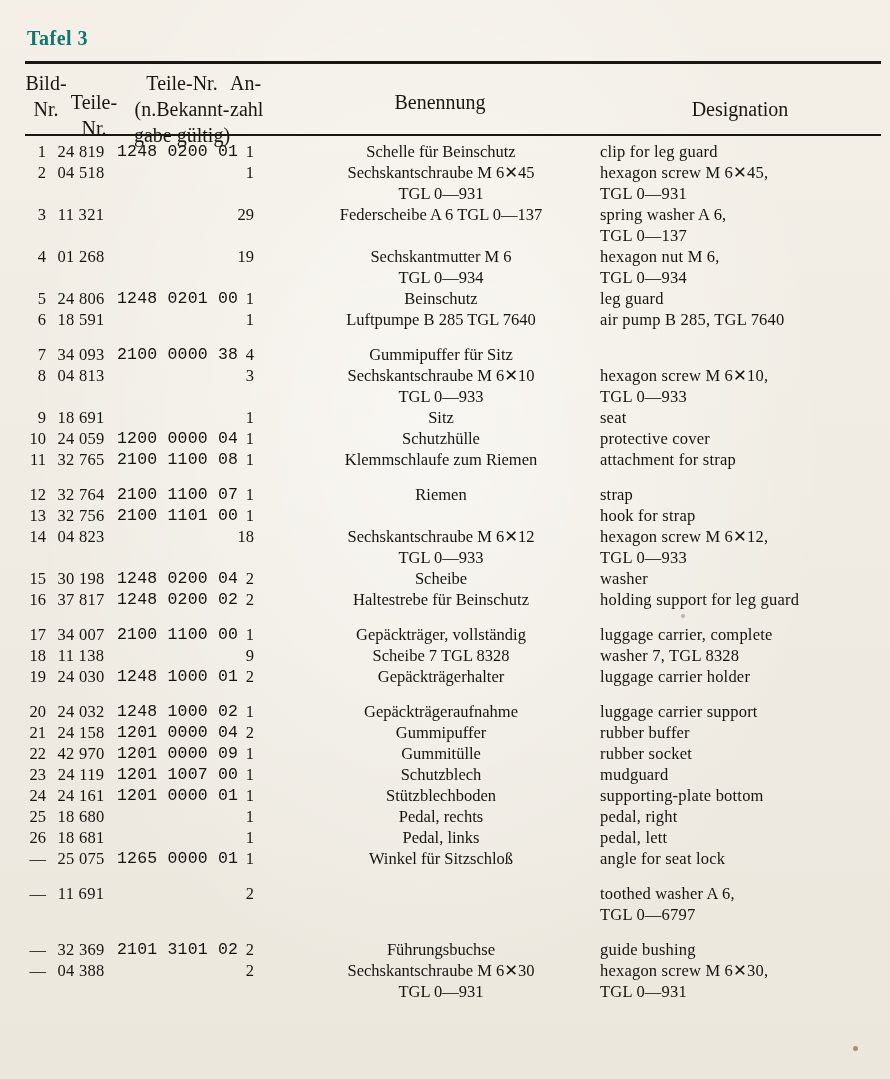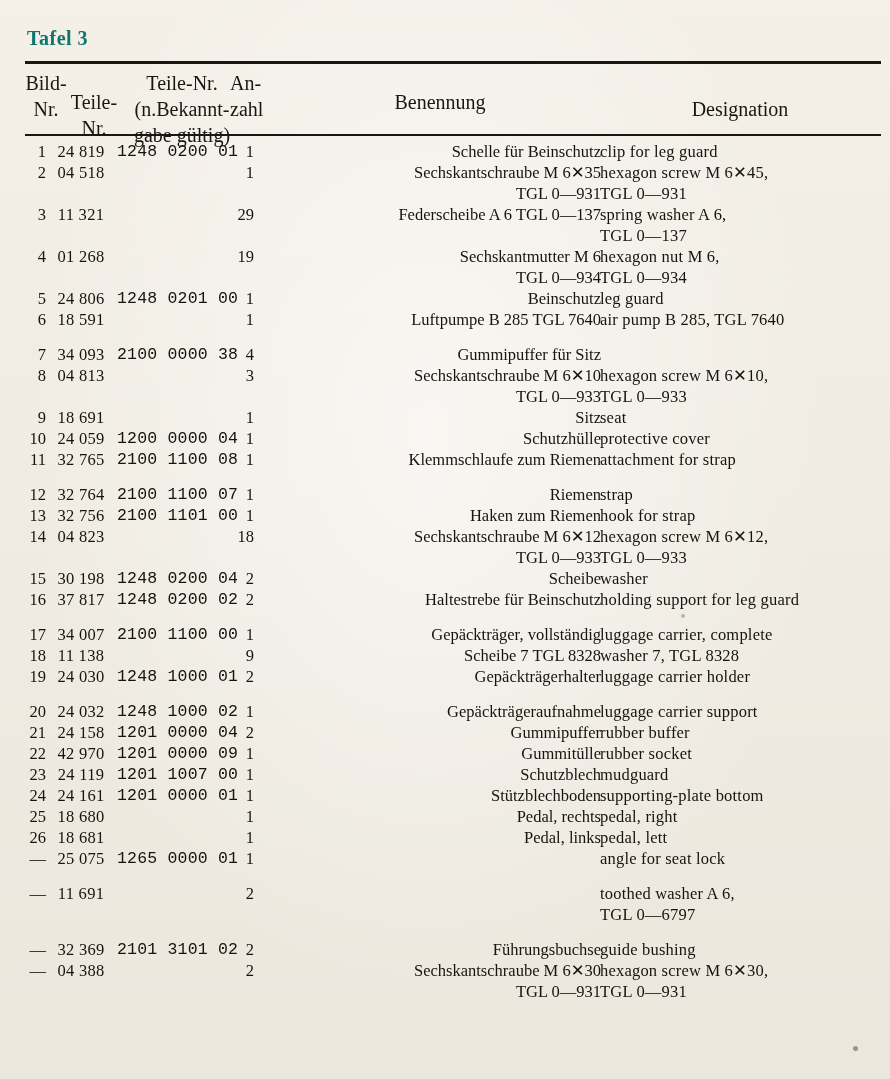--- a/index.html
+++ b/index.html
@@ -118,21 +118,21 @@
     font-family: Liberation Mono, monospace;
   }
   .c-anzahl {
     left: 210px;
     width: 44px;
     text-align: right;
   }
   .c-benennung {
     left: 281px;
     width: 320px;
-    text-align: right;
+    text-align: center;
   }
   .c-designation {
     left: 600px;
     width: 290px;
     text-align: left;
     letter-spacing: 0.2px;
   }
   
   .c-benennung.sub { left: 281px; }
   .c-designation.sub { left: 600px; }
@@ -180,21 +180,21 @@
           <div class="c c-teilnr">1248 0200 01</div>
           <div class="c c-anzahl">1</div>
           <div class="c c-benennung">Schelle für Beinschutz</div>
           <div class="c c-designation">clip for leg guard</div>
         </div>
         <div class="row">
           <div class="c c-bild">2</div>
           <div class="c c-teile">04 518</div>
           <div class="c c-teilnr"></div>
           <div class="c c-anzahl">1</div>
-          <div class="c c-benennung">Sechskantschraube M 6✕35</div>
+          <div class="c c-benennung">Sechskantschraube M 6✕45</div>
           <div class="c c-designation">hexagon screw M 6✕45,</div>
         </div>
         <div class="row cont">
           <div class="c c-benennung sub">TGL 0—931</div>
           <div class="c c-designation sub">TGL 0—931</div>
         </div>
         <div class="row">
           <div class="c c-bild">3</div>
           <div class="c c-teile">11 321</div>
           <div class="c c-teilnr"></div>
@@ -287,21 +287,20 @@
           <div class="c c-teilnr">2100 1100 07</div>
           <div class="c c-anzahl">1</div>
           <div class="c c-benennung">Riemen</div>
           <div class="c c-designation">strap</div>
         </div>
         <div class="row">
           <div class="c c-bild">13</div>
           <div class="c c-teile">32 756</div>
           <div class="c c-teilnr">2100 1101 00</div>
           <div class="c c-anzahl">1</div>
-          <div class="c c-benennung">Haken zum Riemen</div>
           <div class="c c-designation">hook for strap</div>
         </div>
         <div class="row">
           <div class="c c-bild">14</div>
           <div class="c c-teile">04 823</div>
           <div class="c c-teilnr"></div>
           <div class="c c-anzahl">18</div>
           <div class="c c-benennung">Sechskantschraube M 6✕12</div>
           <div class="c c-designation">hexagon screw M 6✕12,</div>
         </div>
@@ -407,20 +406,21 @@
           <div class="c c-teilnr"></div>
           <div class="c c-anzahl">1</div>
           <div class="c c-benennung">Pedal, links</div>
           <div class="c c-designation">pedal, lett</div>
         </div>
         <div class="row">
           <div class="c c-bild">—</div>
           <div class="c c-teile">25 075</div>
           <div class="c c-teilnr">1265 0000 01</div>
           <div class="c c-anzahl">1</div>
+          <div class="c c-benennung">Winkel für Sitzschloß</div>
           <div class="c c-designation">angle for seat lock</div>
         </div>
       </div>
       <div class="group">
         <div class="row">
           <div class="c c-bild">—</div>
           <div class="c c-teile">11 691</div>
           <div class="c c-teilnr"></div>
           <div class="c c-anzahl">2</div>
           <div class="c c-designation">toothed washer A 6,</div>

